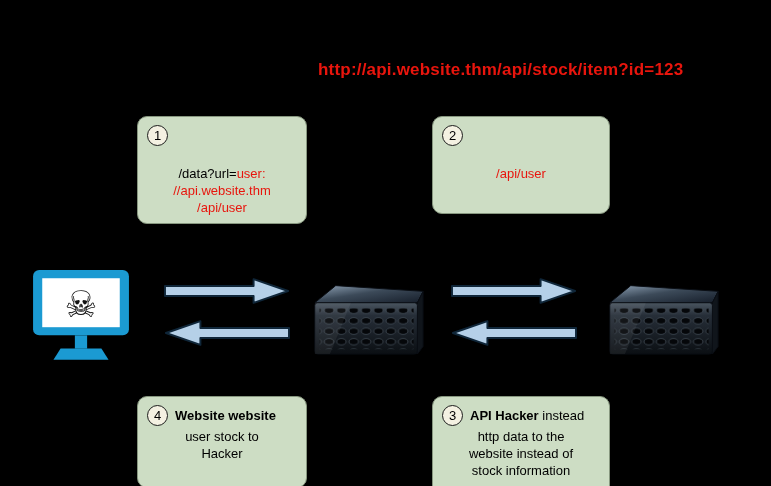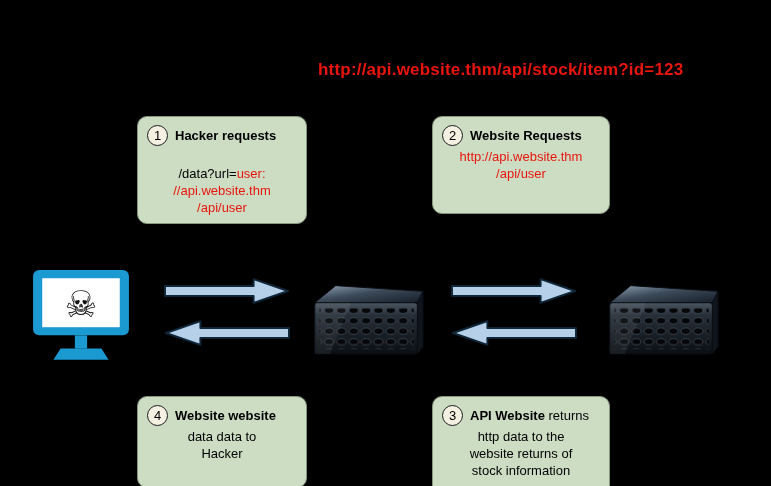--- a/index.html
+++ b/index.html
@@ -85,37 +85,35 @@
         <ellipse cx="6" cy="5" rx="5" ry="3.4" fill="#05070a" stroke="#4a5662" stroke-width="0.7"></ellipse>
       </pattern>
     </defs>
   </svg>
 
   <div class="top-url">http://api.website.thm/api/stock/item?id=123</div>
 
   <div class="gbox box1">
     <div class="hdr">
       <span class="num">1</span>
-      <b class="ttl">Hacker requests</b>
     </div>
     <div class="bdy">
       <br>
       <span>/data?url=</span><span class="red">user:</span><br>
       <span class="red">//api.website.thm</span><br>
       <span class="red">/api/user</span>
     </div>
   </div>
 
   <div class="gbox box2">
     <div class="hdr">
       <span class="num">2</span>
-      <b class="ttl">Website Requests</b>
     </div>
     <div class="bdy">
-      <span class="red">http://api.website.thm</span><br>
+      <br>
       <span class="red">/api/user</span>
     </div>
   </div>
 
   <svg class="monitor" width="102" height="102" viewBox="0 0 100 100">
     <rect x="3" y="4" width="94" height="64" rx="6" fill="#1b9ad2"></rect>
     <rect x="12" y="12" width="76" height="48" fill="#ffffff"></rect>
     <text x="50" y="50" text-anchor="middle" font-size="36" fill="#111" font-family="DejaVu Sans, sans-serif">☠</text>
     <rect x="44" y="68" width="12" height="13" fill="#1b9ad2"></rect>
     <polygon points="30,81 70,81 77,92 23,92" fill="#1b9ad2"></polygon>
@@ -150,30 +148,30 @@
     <rect x="9" y="36" width="99" height="43" fill="url(#ventPat)"></rect>
     <polygon points="4,30 42,30 20,84 4,84" fill="rgba(255,255,255,0.06)"></polygon>
   </svg>
 
   <div class="gbox box4">
     <div class="hdr">
       <span class="num">4</span>
       <b class="ttl">Website website</b>
     </div>
     <div class="bdy">
-      <span>data data to</span><br>
+      <span>user stock to</span><br>
       <span>Hacker</span>
     </div>
   </div>
 
   <div class="gbox box3">
     <div class="hdr">
       <span class="num">3</span>
-      <span class="ttl"><b>API Website</b><span> returns</span></span>
+      <span class="ttl"><b>API Hacker</b><span> instead</span></span>
     </div>
     <div class="bdy">
       <span>http data to the</span><br>
-      <span>website returns of</span><br>
+      <span>website instead of</span><br>
       <span>stock information</span>
     </div>
   </div>
 
 </div>
 
 </body></html>

